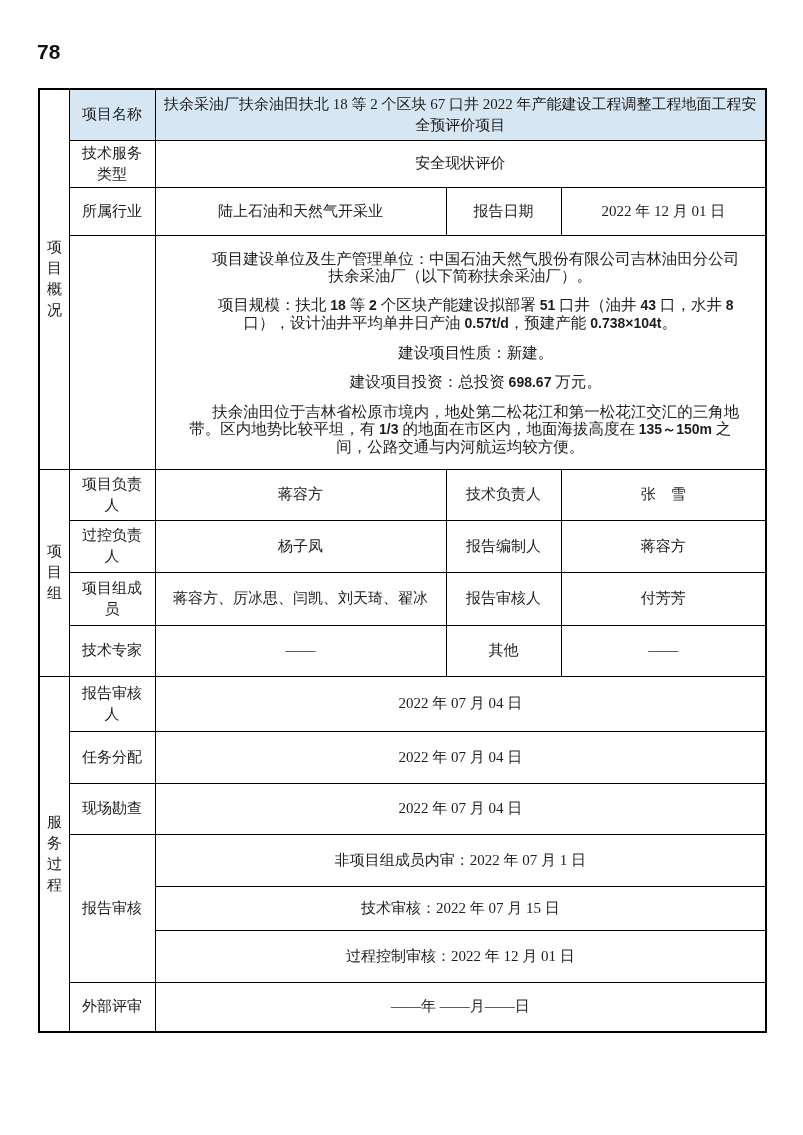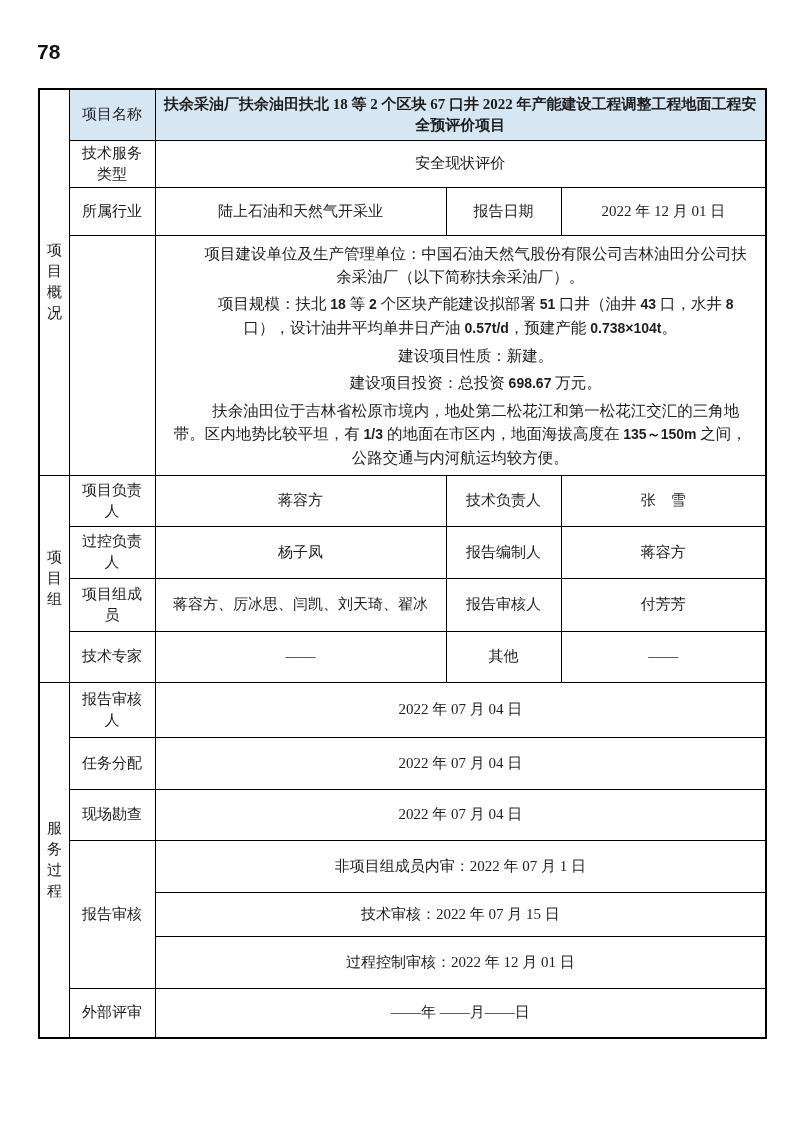--- a/index.html
+++ b/index.html
@@ -31,28 +31,28 @@
     overflow:hidden;
     word-break:break-all;
   }
   td.vlabel{
     padding:0 2px;
     line-height:2.25;
     font-size:15px;
     letter-spacing:0;
   }
   td.hl{background:#d7e6f3;}
-  td.title-cell{font-weight:bold;line-height:1.5;}
+  td.title-cell{font-weight:normal;line-height:1.5;}
   td.para-cell{
     text-align:left;vertical-align:top;
     padding:3px 10px 3px 6px;
   }
   td.para-cell p{
-    margin:4px;text-indent:2em;
-    font-size:15.5px;line-height:23px;
+    margin:12px;text-indent:2em;
+    font-size:15.5px;line-height:17px;
   }
   b.num{
     font-family:"Liberation Sans","DejaVu Sans",sans-serif;
     font-weight:bold;font-size:14px;
   }
   td.left-val{text-align:left;padding-left:12px;margin-top:16px;}
 </style>
 </head>
 <body>
 

